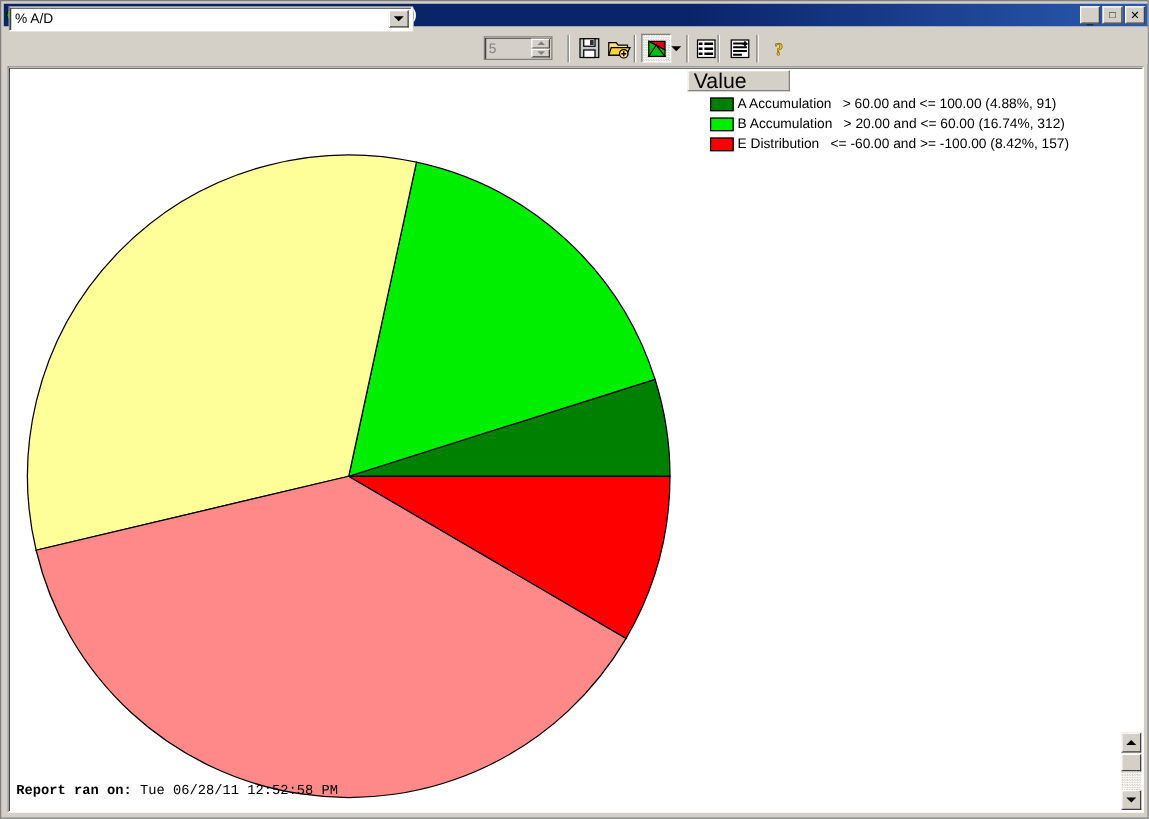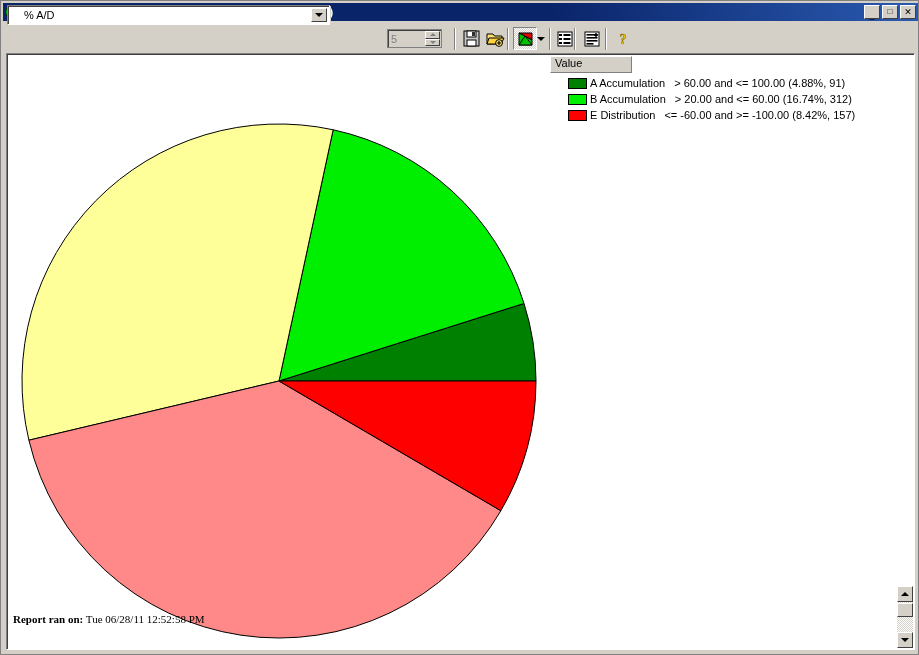--- a/index.html
+++ b/index.html
@@ -95,21 +95,21 @@
     background: #ffffff;
     border: 1px solid #808080;
     border-right-color: #ffffff;
     border-bottom-color: #ffffff;
     box-shadow: inset 1px 1px 0 #404040, 1px 1px 0 #d4d0c8;
     box-sizing: border-box;
     display: flex;
     align-items: center;
   }
   .combo-text {
-    padding-left: 16px;
+    padding-left: 4px;
     font-size: 11px;
     color: #000;
     font-family: "Liberation Sans", sans-serif;
     white-space: nowrap;
   }
   .combo-arrow {
     position: absolute;
     right: 2px; top: 2px;
     width: 16px; height: 14px;
     background: #d4d0c8;
@@ -229,21 +229,22 @@
     box-sizing: border-box;
   }
   .lh-cell {
     background: #d4d0c8;
     border-top: 1px solid #ffffff;
     border-left: 1px solid #ffffff;
     border-right: 1px solid #808080;
     border-bottom: 1px solid #808080;
     box-sizing: border-box;
     display: flex;
-    font-size: 11px;
+    align-items: center;
+    font-size: 17px;
     color: #000;
     font-family: "Liberation Sans", sans-serif;
     padding-left: 4px;
     white-space: nowrap;
   }
   .lh-cell.value { width: 82px; }
   .lh-cell.percent { flex: 1; padding-left: 0; }
   .sort-ind {
     width: 0; height: 0;
     border-left: 5px solid transparent;
@@ -282,23 +283,23 @@
     color: #000;
     font-family: "Liberation Sans", sans-serif;
     white-space: nowrap;
     margin-left: 9px;
   }
 
   
   .footer {
     position: absolute;
     left: 6px;
-    bottom: 22px;
-    font-size: 11px;
-    font-family: Liberation Serif, serif;
+    bottom: 8px;
+    font-size: 11px;
+    font-family: Liberation Mono, monospace;
     color: #000;
     line-height: 16px;
   }
   .footer b { font-weight: bold; }
   .vscroll-bottom {
     position: absolute;
     right: 1px;
     bottom: 1px;
     width: 16px;
     height: 62px;

